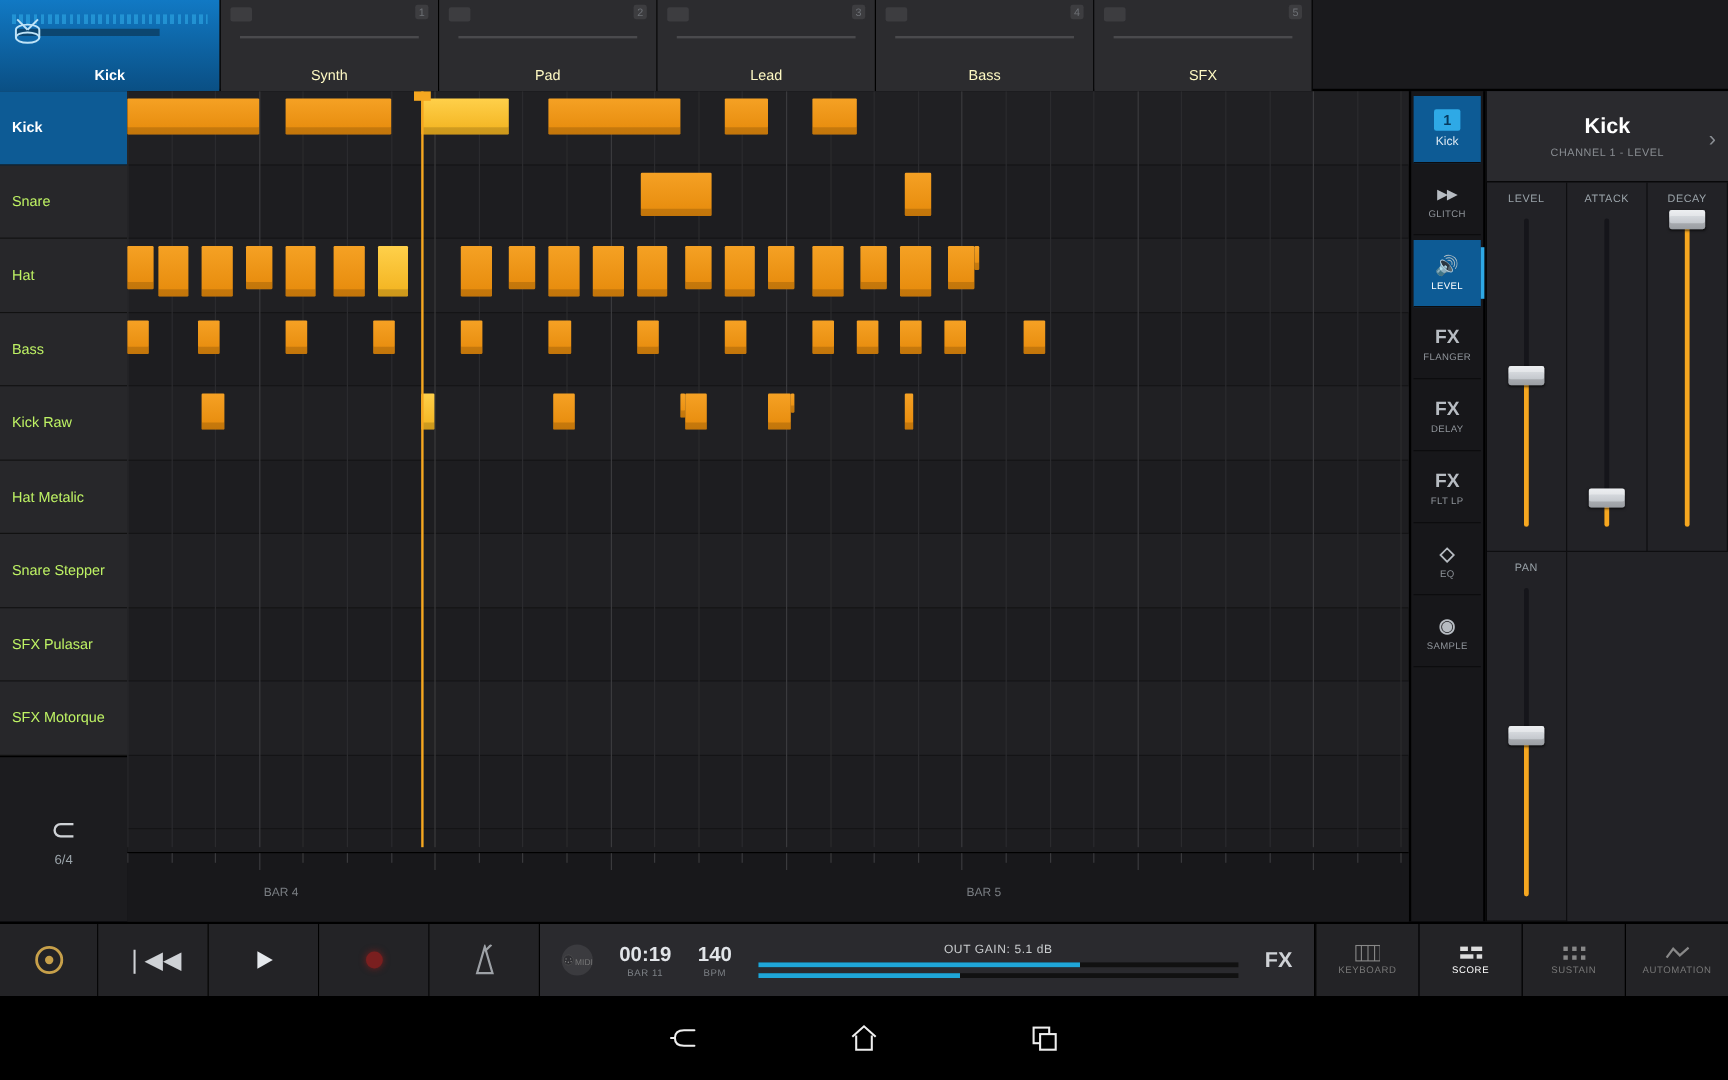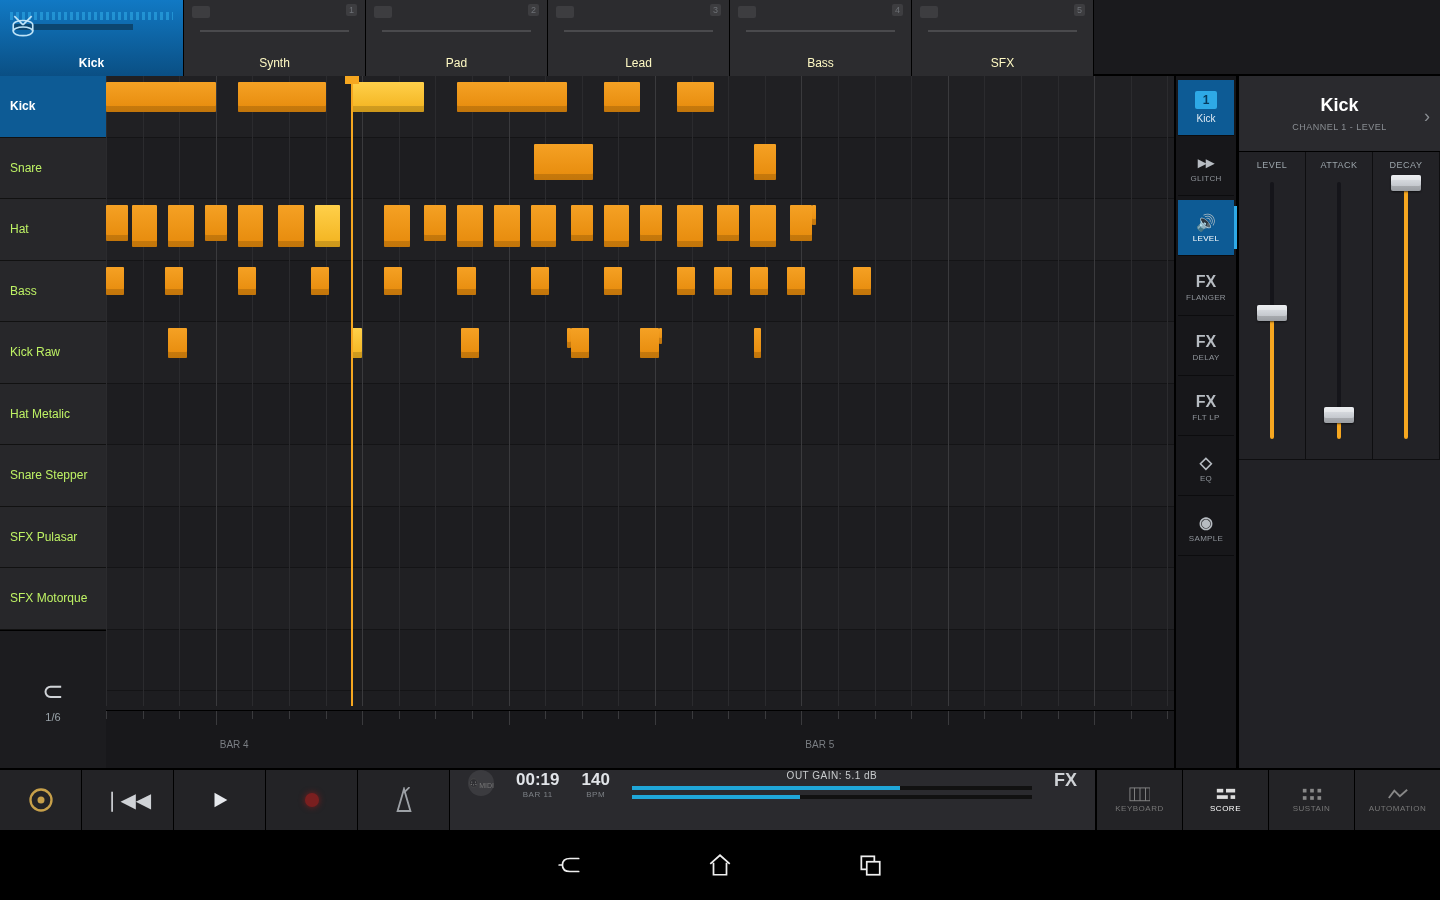--- a/index.html
+++ b/index.html
@@ -73,21 +73,21 @@
 .sltrack { position:relative; flex:1; width:100%; display:flex; justify-content:center; }
 .sltrack .rail { position:absolute; top:6px; bottom:6px; width:4px; background:#15151a; border-radius:2px; }
 .sltrack .fill { position:absolute; bottom:6px; width:4px; background:#f6a720; border-radius:2px;}
 .sltrack .thumb { position:absolute; width:30px; height:16px; background:linear-gradient(180deg,#e3e6ea,#b6bac0); border-radius:2px; left:50%; transform:translateX(-50%); box-shadow:0 1px 2px rgba(0,0,0,.6), inset 0 5px 0 rgba(255,255,255,.35), inset 0 -5px 0 rgba(0,0,0,.15);}
 
 
 #transport { height:62px; background:#1b1b1e; display:flex; border-top:2px solid #000; }
 .tbtn { width:92px; border-right:1px solid #000; display:flex; align-items:center; justify-content:center; font-size:20px; color:#cfd2d6; cursor:pointer; background:#232326;}
 .tbtn.narrow{width:82px;}
 .tbtn.rec .dot{width:14px;height:14px;border-radius:50%;background:#7a1f1f;box-shadow:0 0 6px #7a1f1f;}
-#tcenter { flex:1; display:flex; align-items:flex-start; background:#2a2a2e; border-right:1px solid #000; padding:0 18px; gap:22px;}
+#tcenter { flex:1; display:flex; align-items:center; background:#2a2a2e; border-right:1px solid #000; padding:0 18px; gap:22px;}
 #tcenter .mlogo{width:26px;height:26px;border-radius:50%;background:#3b3b3f;display:flex;align-items:center;justify-content:center;font-size:12px;color:#aaa;}
 .tnum { display:flex; flex-direction:column; align-items:center; }
 .tnum .v { font-size:17px; font-weight:bold; color:#e1e4e8; }
 .tnum .u { font-size:8px; color:#7d8186; letter-spacing:0.5px;}
 #gaindisp { flex:1; display:flex; flex-direction:column; gap:5px; }
 #gaindisp .gl { font-size:10px; color:#c9ccce; letter-spacing:0.5px; align-self:center;}
 .meter { height:4px; background:#111; position:relative; }
 .meter .f { position:absolute; left:0; top:0; bottom:0; background:#1fa6d8; }
 .tright { width:86px; border-left:1px solid #000; display:flex; flex-direction:column; align-items:center; justify-content:center; gap:3px; cursor:pointer; background:#232326;}
 .tright .ic { width:22px;height:14px; color:#888;}
@@ -169,21 +169,21 @@
         <div class="samplerow">Snare</div>
         <div class="samplerow">Hat</div>
         <div class="samplerow">Bass</div>
         <div class="samplerow">Kick Raw</div>
         <div class="samplerow">Hat Metalic</div>
         <div class="samplerow">Snare Stepper</div>
         <div class="samplerow">SFX Pulasar</div>
         <div class="samplerow">SFX Motorque</div>
         <div id="snapcell">
           <div class="magnet">⊃</div>
-          <div class="snapval">1/6</div>
+          <div class="snapval">6/4</div>
         </div>
       </div>
 
     <div id="grid">
         <div class="lane" style="top: 0px;"></div>
         <div class="lane" style="top: 61.5px;"></div>
         <div class="lane" style="top: 123px;"></div>
         <div class="lane" style="top: 184.5px;"></div>
         <div class="lane" style="top: 246px;"></div>
         <div class="lane" style="top: 307.5px;"></div>
@@ -367,20 +367,28 @@
               </div>
             </div>
             <div class="slcell">
               <div class="lbl">DECAY</div>
               <div class="sltrack">
                 <div class="rail"></div>
                 <div class="fill" style="height:95%"></div>
                 <div class="thumb" style="bottom:calc(95% - 2px)"></div>
               </div>
             </div>
+            <div class="slcell">
+              <div class="lbl">PAN</div>
+              <div class="sltrack">
+                <div class="rail"></div>
+                <div class="fill" style="height:50%"></div>
+                <div class="thumb" style="bottom:calc(50% - 2px)"></div>
+              </div>
+            </div>
           </div>
       </div>
     </div>
   </div>
 
   <div id="transport">
     <div class="tbtn narrow">
       <svg width="28" height="28" viewBox="0 0 24 24">
           <circle cx="12" cy="12" r="9" fill="none" stroke="#c7a04a" stroke-width="2"></circle>
           <circle cx="12" cy="12" r="3" fill="#c7a04a"></circle>

